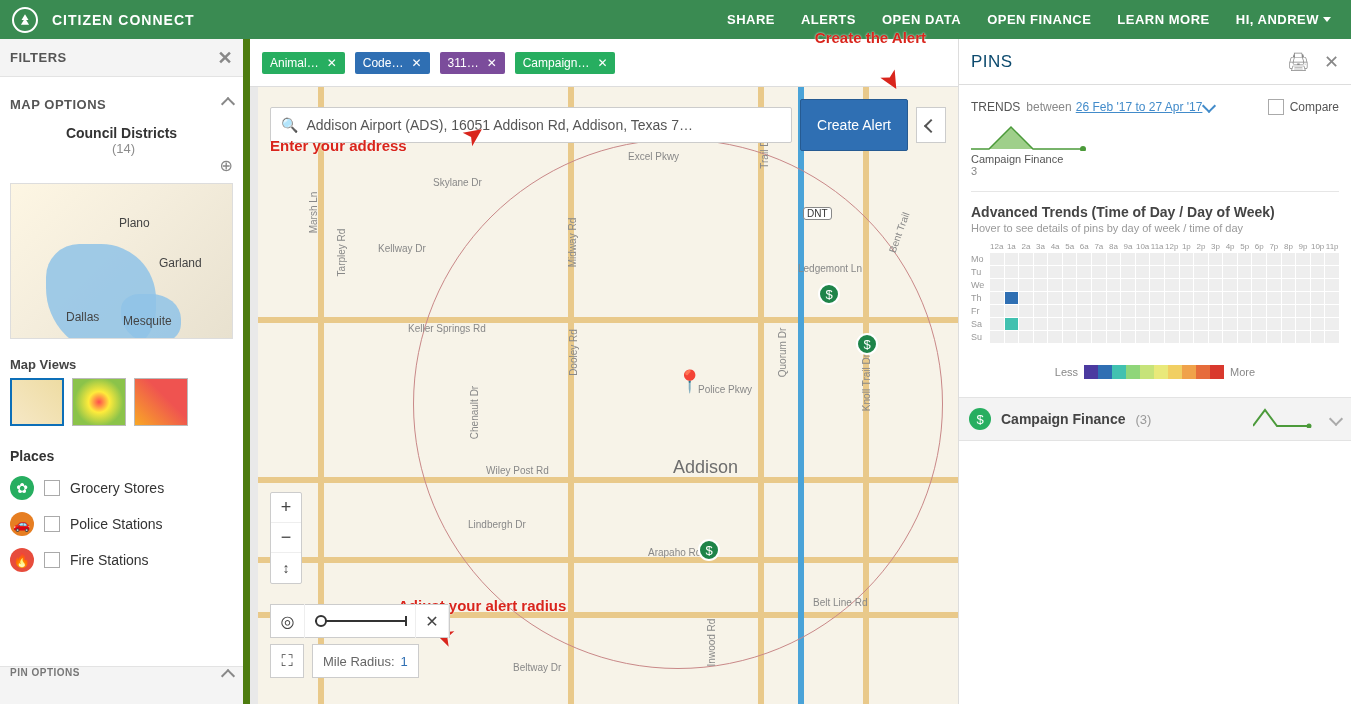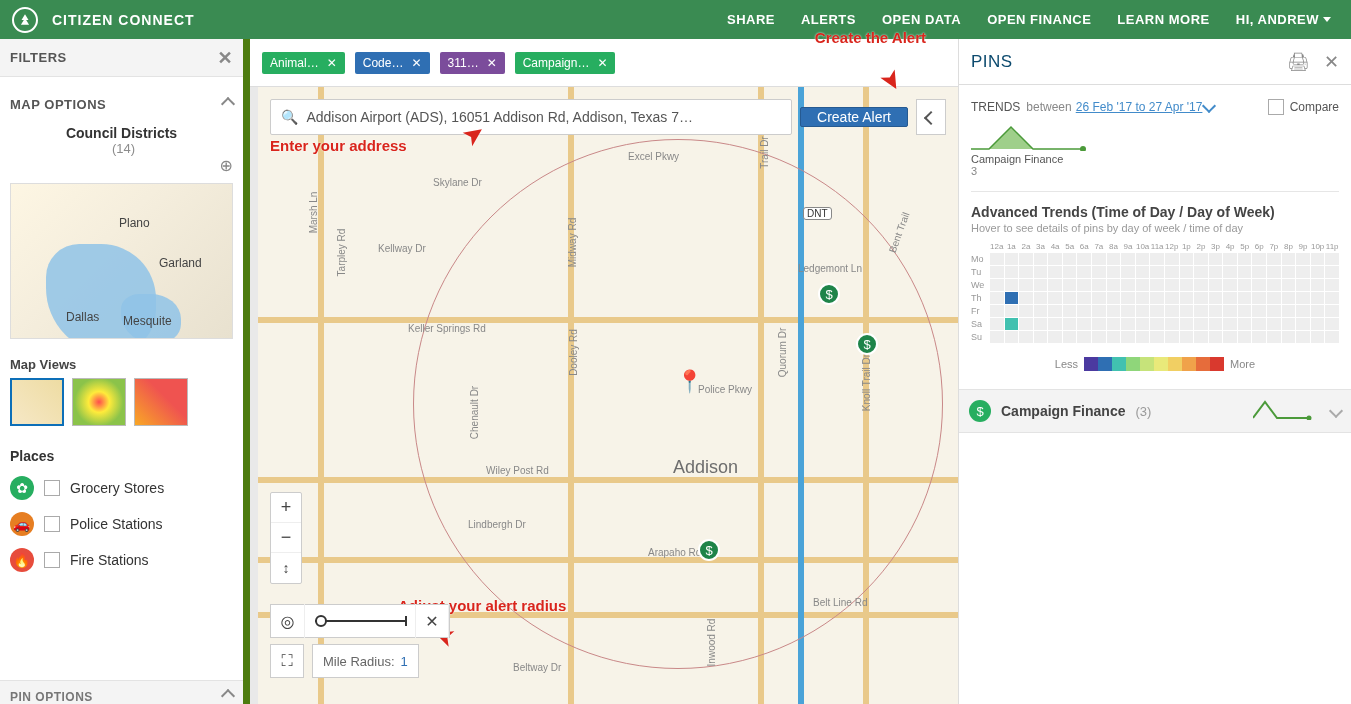--- a/index.html
+++ b/index.html
@@ -45,21 +45,21 @@
   .mv-thumb.t2{background:radial-gradient(circle,#ff4d4d 0%,#ffeb3b 30%,#8bc34a 70%);}
   .mv-thumb.t3{background:linear-gradient(45deg,#f9a825,#ef5350 60%);}
   .places-head{padding:10px 10px 6px 10px;font-size:14px;font-weight:700;color:#333;}
   .place-row{display:flex;align-items:center;gap:10px;padding:6px 10px;}
   .place-icon{width:24px;height:24px;border-radius:50%;display:flex;align-items:center;justify-content:center;color:#fff;font-size:14px;}
   .pi-green{background:#27ae60;}
   .pi-orange{background:#e67e22;}
   .pi-red{background:#e74c3c;}
   .chk{width:16px;height:16px;border:1px solid #aaa;background:#fff;}
   .place-lbl{font-size:14px;color:#333;}
-  .pin-options{margin-top:auto;height:24px;background:#f4f4f4;border-top:1px solid #e3e3e3;display:flex;align-items:flex-end;padding:0 10px;font-size:12px;color:#777;font-weight:600;letter-spacing:.5px;}
+  .pin-options{margin-top:auto;height:38px;background:#f4f4f4;border-top:1px solid #e3e3e3;display:flex;align-items:flex-start;padding:0 10px;font-size:10px;color:#777;font-weight:600;letter-spacing:.5px;}
   .pin-options .chev{margin-left:auto;color:#888;}
 
   
   .tag-bar { height:48px; background:#fff; border-bottom:1px solid #ddd; display:flex; align-items:center; padding:0 12px; gap:10px;}
   .tag { color:#fff; border-radius:2px; padding:4px 8px; font-size:12px; display:flex; align-items:center; gap:6px; cursor:pointer;}
   .tag .tx{margin-left:2px;}
   .tag.green{background:#27ae60;}
   .tag.blue{background:#2f6fb3;}
   .tag.purple{background:#7b4c9b;}
   .map-area{flex:1;position:relative;background:#f7f3e8;border-left:8px solid #e9e9e9;}
@@ -68,21 +68,21 @@
   .road.h{height:6px;left:0;right:0;}
   .road.v{width:6px;top:0;bottom:0;}
   .river{position:absolute;width:6px;top:0;bottom:0;background:#4aa3d8;left:540px;}
   .road-lbl{position:absolute;font-size:10px;color:#888;}
   .big-lbl{position:absolute;font-size:18px;color:#6d6d6d;}
   .radius-circle{position:absolute;left:155px;top:52px;width:530px;height:530px;border:1px solid #c98888;border-radius:50%;pointer-events:none;}
 
   .search-row{position:absolute;top:12px;left:12px;right:12px;display:flex;gap:8px;align-items:center;}
   .search-box{flex:1;background:#fff;border:1px solid #ccc;border-radius:2px;height:36px;display:flex;align-items:center;padding:0 10px;color:#555;font-size:14px;}
   .search-box .ic{color:#888;margin-right:8px;}
-  .create-alert{height:20px;background:#2f6fb3;border:1px solid #265a91;color:#fff;padding:0 16px;border-radius:2px;font-size:14px;cursor:pointer;display:flex;align-items:center;}
+  .create-alert{height:52px;background:#2f6fb3;border:1px solid #265a91;color:#fff;padding:0 16px;border-radius:2px;font-size:14px;cursor:pointer;display:flex;align-items:center;}
   .collapse-r{width:30px;height:36px;background:#fff;border:1px solid #ccc;display:flex;align-items:center;justify-content:center;color:#555;font-size:18px;cursor:pointer;}
 
   .anno{position:absolute;color:#d9251c;font-weight:700;font-size:15px;pointer-events:none;text-shadow:0 0 2px #fff;}
   .anno-arrow{color:#d9251c;font-size:26px;pointer-events:none;text-shadow:0 0 2px #fff;}
 
   .map-pin{position:absolute;width:22px;height:22px;border-radius:50%;background:#1e8449;color:#fff;display:flex;align-items:center;justify-content:center;font-size:13px;border:2px solid #fff;}
   .red-pin{position:absolute;color:#e03030;font-size:22px;}
 
   .zoom-ctrl{position:absolute;left:12px;bottom:120px;width:32px;background:#fff;border:1px solid #ccc;border-radius:2px;display:flex;flex-direction:column;}
   .zoom-ctrl div{height:30px;display:flex;align-items:center;justify-content:center;border-bottom:1px solid #eee;cursor:pointer;color:#444;font-size:18px;}
@@ -114,21 +114,21 @@
   .adv-head{padding:0 12px;font-size:14px;font-weight:700;color:#444;}
   .adv-sub{padding:2px 12px 8px 12px;font-size:11px;color:#9a9a9a;}
   .heat{padding:0 12px;}
   .heat-hours{display:grid;grid-template-columns:18px repeat(24,1fr);gap:1px;font-size:8px;color:#999;margin-bottom:2px;}
   .heat-hours span{text-align:center;}
   .heat-grid{display:grid;grid-template-columns:18px repeat(24,1fr);gap:1px;}
   .heat-grid .day{font-size:9px;color:#999;display:flex;align-items:center;}
   .hc{height:12px;background:#eee;}
   .hc.on-th{background:#2f6fb3;}
   .hc.on-sa{background:#41c1b0;}
-  .legend{display:flex;align-items:center;justify-content:center;gap:6px;padding:14px 12px 18px 12px;font-size:11px;color:#888;}
+  .legend{display:flex;align-items:center;justify-content:center;gap:6px;padding:22px 12px 18px 12px;font-size:11px;color:#888;}
   .lg-cell{width:14px;height:14px;}
   .cat-row{height:44px;background:#f3f3f3;border-top:1px solid #e3e3e3;border-bottom:1px solid #e3e3e3;display:flex;align-items:center;padding:0 10px;gap:10px;}
   .cat-icon{width:22px;height:22px;border-radius:50%;background:#27ae60;color:#fff;display:flex;align-items:center;justify-content:center;font-size:13px;}
   .cat-name{font-size:14px;color:#444;font-weight:600;}
   .cat-cnt{color:#999;font-size:13px;}
   .mini-spark{margin-left:auto;}
   .mini-spark svg{width:60px;height:22px;}
   .cat-chev{color:#aaa;margin-left:8px;}
 
   .chev-up::before{content:"";display:inline-block;width:8px;height:8px;border-left:2px solid currentColor;border-top:2px solid currentColor;transform:rotate(45deg);margin-top:4px;}

